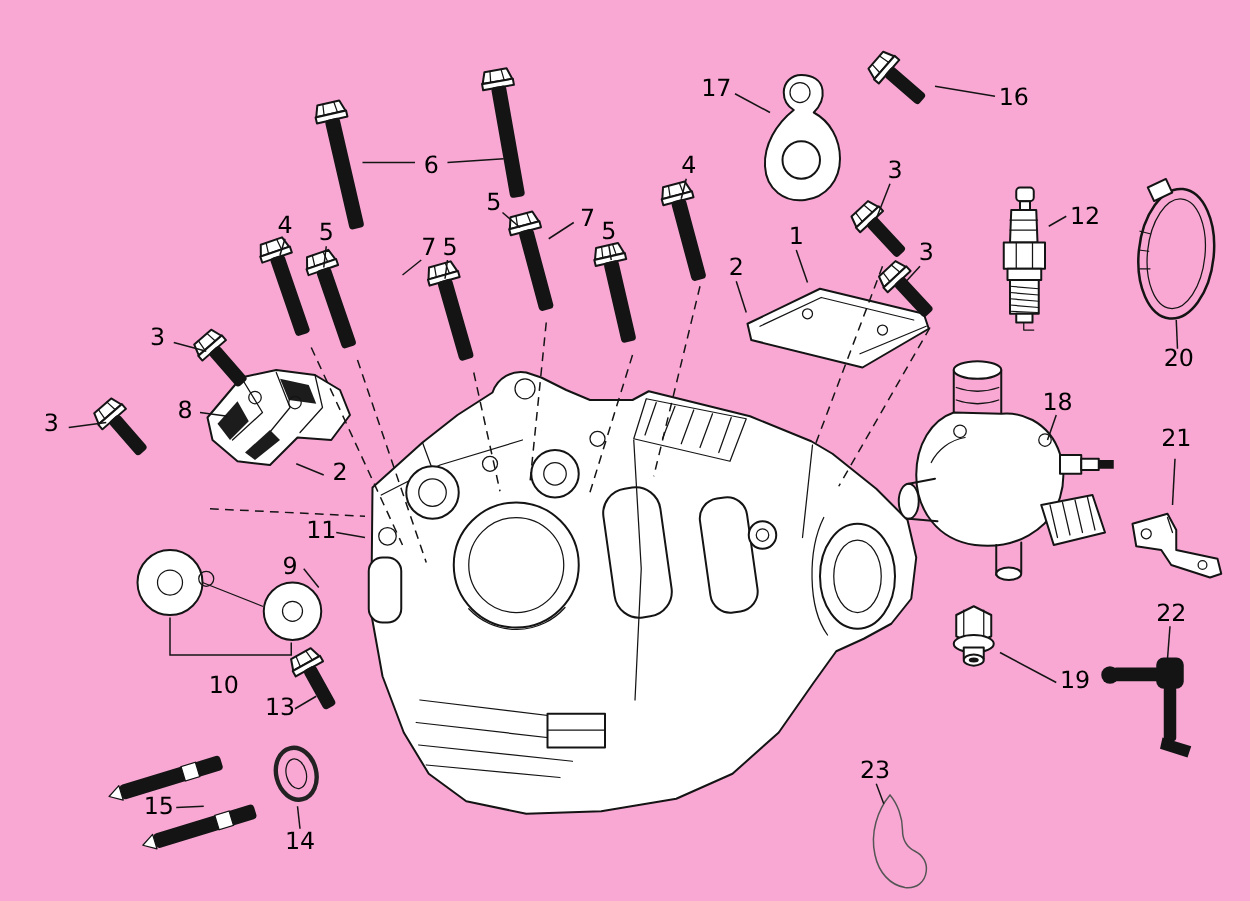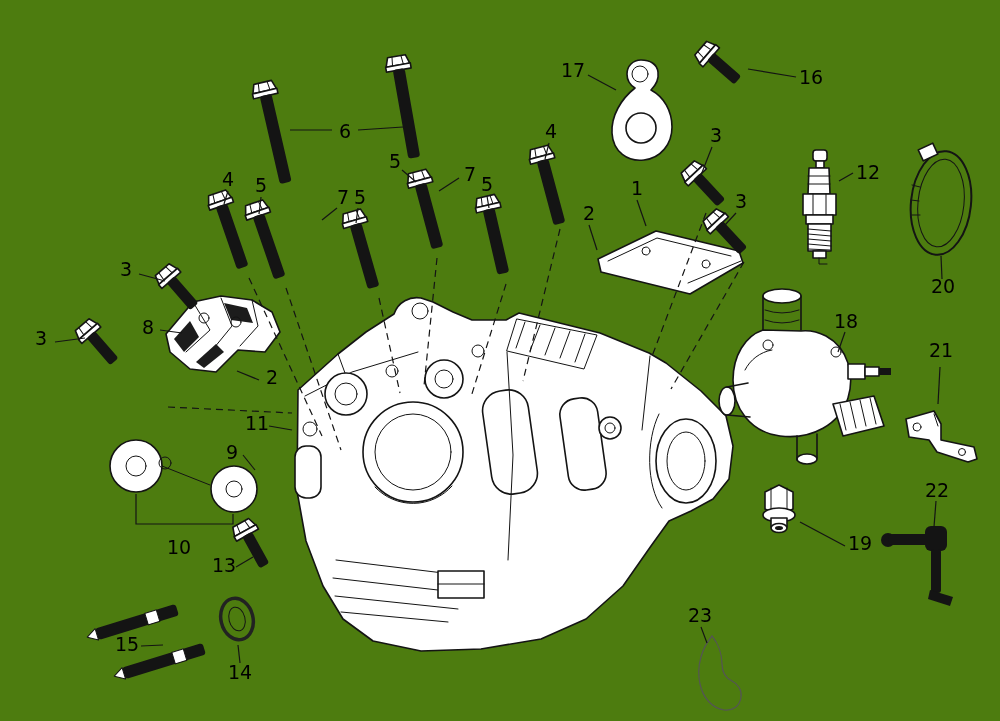--- a/index.html
+++ b/index.html
@@ -1,16 +1,16 @@
 <!DOCTYPE html>
 <html style="--line: #141414;"><head>
 <meta charset="utf-8">
 <style>
   html,body{margin:0;padding:0;background:#fff;}
-  .stage{position:relative;width:1000px;height:721px;background:#4d7c0f;overflow:hidden;}
+  .stage{position:relative;width:1000px;height:721px;background:#f9a8d4;overflow:hidden;}
   svg{display:block;}
   .ln{fill:none;stroke:var(--line,#141414);stroke-width:1.6;stroke-linejoin:round;stroke-linecap:round;}
   .lnf{fill:#fff;stroke:var(--line,#141414);stroke-width:1.6;stroke-linejoin:round;}
   .thin{stroke-width:1;}
   .blk{fill:var(--line,#141414);stroke:none;}
   .dash{fill:none;stroke:var(--line,#141414);stroke-width:1.2;stroke-dasharray:7 5;}
   .leader{fill:none;stroke:var(--line,#141414);stroke-width:1.2;}
   .faint{stroke:#555;stroke-width:1.2;fill:none;}
   .shade{fill:#1c1c1c;stroke:none;}
   .part-label{font-family:"DejaVu Sans","Liberation Sans",sans-serif;fill:#000;text-anchor:middle;}

